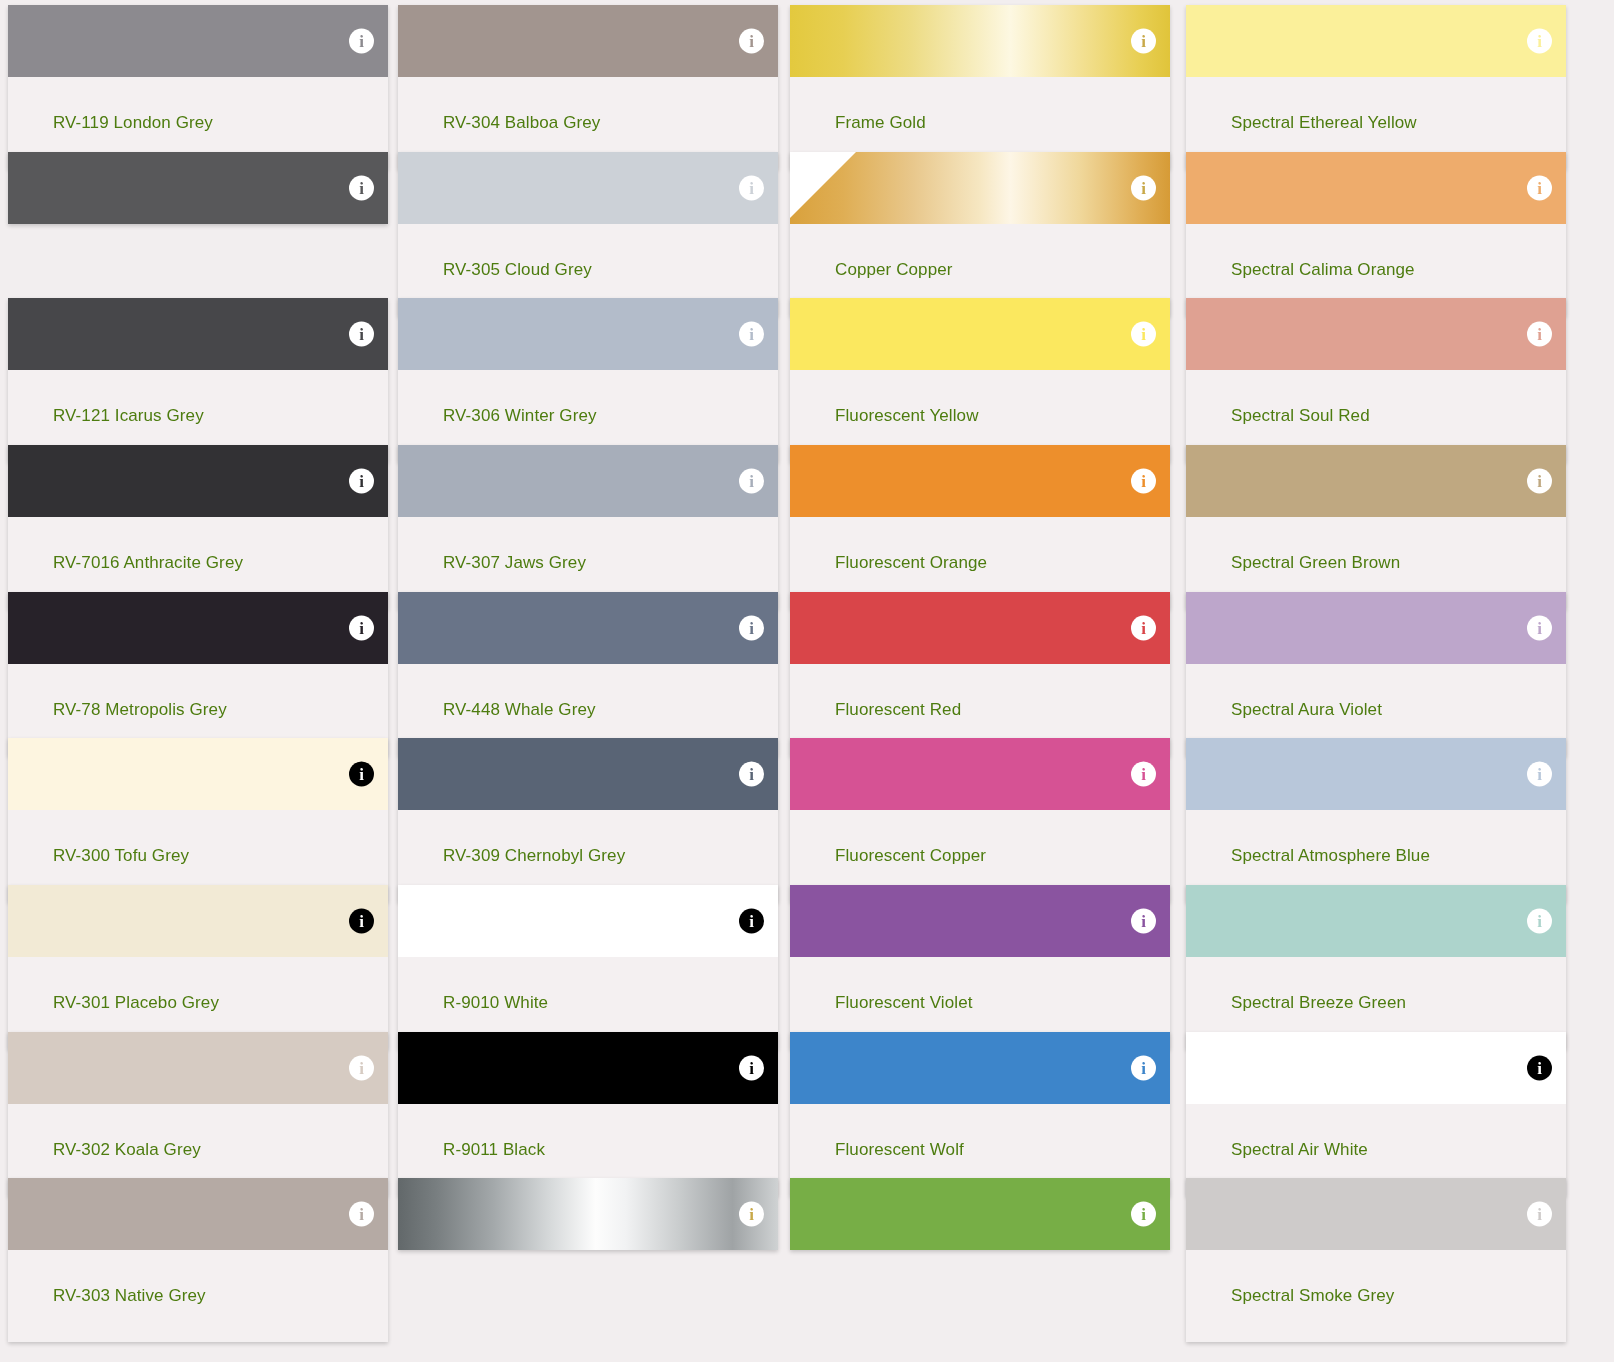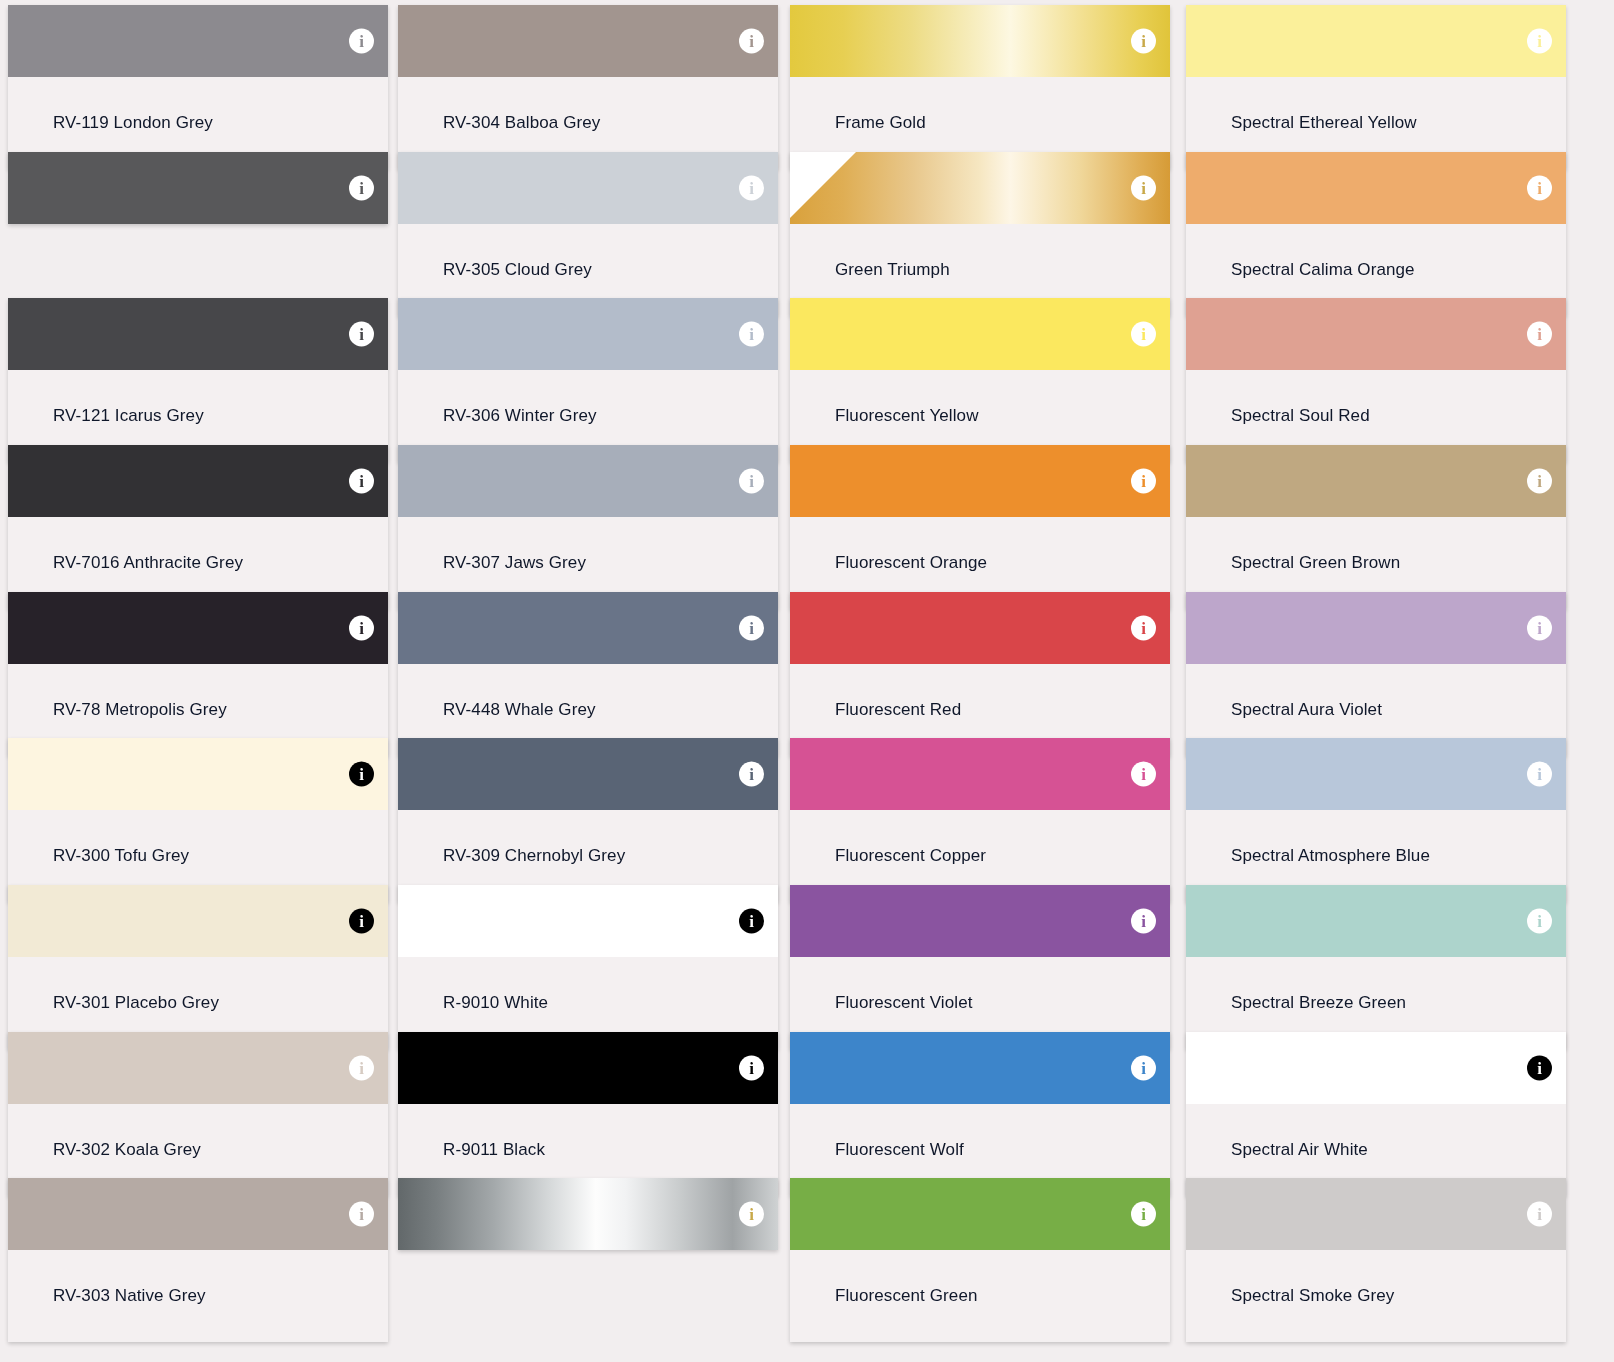--- a/index.html
+++ b/index.html
@@ -69,21 +69,21 @@
     border-right: 66px solid transparent;
     pointer-events: none;
   }
 
   .swatch-label {
     height: 92px;
     display: flex;
     align-items: center;
     padding-left: 45px;
     font-size: 17px;
-    color: #0f172a;
+    color: #4d7c0f;
     letter-spacing: 0.1px;
   }
 </style>
 </head>
 <body>
 
 <div id="grid">
     <div class="swatch-card" style="left: 8px; top: 5px; width: 380px;">
       <div class="swatch-color" style="background: rgb(140, 138, 143);">
         <div class="info-icon light" style="color: rgb(140, 138, 143);">i</div>
@@ -194,21 +194,21 @@
       <div class="swatch-color" style="background: linear-gradient(90deg, rgb(227, 201, 62) 0%, rgb(231, 207, 82) 14%, rgb(237, 220, 133) 32%, rgb(248, 239, 196) 50%, rgb(253, 248, 226) 58%, rgb(243, 225, 149) 76%, rgb(232, 207, 83) 92%, rgb(224, 196, 58) 100%);">
         <div class="info-icon light" style="color: rgb(200, 169, 74);">i</div>
       </div>
       <div class="swatch-label">Frame Gold</div>
     </div>
     <div class="swatch-card" style="left: 790px; top: 152px; width: 380px;">
       <div class="swatch-color" style="background: linear-gradient(90deg, rgb(217, 161, 60) 0%, rgb(223, 174, 84) 14%, rgb(232, 199, 139) 32%, rgb(246, 231, 194) 50%, rgb(253, 246, 230) 58%, rgb(240, 216, 156) 76%, rgb(224, 174, 85) 92%, rgb(214, 155, 54) 100%);">
         <div class="new-badge"></div>
         <div class="info-icon light" style="color: rgb(200, 169, 74);">i</div>
       </div>
-      <div class="swatch-label">Green Triumph</div>
+      <div class="swatch-label">Copper Copper</div>
     </div>
     <div class="swatch-card" style="left: 790px; top: 298px; width: 380px;">
       <div class="swatch-color" style="background: rgb(251, 232, 95);">
         <div class="info-icon light" style="color: rgb(251, 232, 95);">i</div>
       </div>
       <div class="swatch-label">Fluorescent Yellow</div>
     </div>
     <div class="swatch-card" style="left: 790px; top: 445px; width: 380px;">
       <div class="swatch-color" style="background: rgb(237, 143, 44);">
         <div class="info-icon light" style="color: rgb(237, 143, 44);">i</div>
@@ -236,21 +236,20 @@
     <div class="swatch-card" style="left: 790px; top: 1032px; width: 380px;">
       <div class="swatch-color" style="background: rgb(61, 133, 202);">
         <div class="info-icon light" style="color: rgb(61, 133, 202);">i</div>
       </div>
       <div class="swatch-label">Fluorescent Wolf</div>
     </div>
     <div class="swatch-card" style="left: 790px; top: 1178px; width: 380px;">
       <div class="swatch-color" style="background: rgb(119, 174, 70);">
         <div class="info-icon light" style="color: rgb(119, 174, 70);">i</div>
       </div>
-      <div class="swatch-label">Fluorescent Green</div>
     </div>
     <div class="swatch-card" style="left: 1186px; top: 5px; width: 380px;">
       <div class="swatch-color" style="background: rgb(251, 240, 154);">
         <div class="info-icon light" style="color: rgb(251, 240, 154);">i</div>
       </div>
       <div class="swatch-label">Spectral Ethereal Yellow</div>
     </div>
     <div class="swatch-card" style="left: 1186px; top: 152px; width: 380px;">
       <div class="swatch-color" style="background: rgb(238, 172, 108);">
         <div class="info-icon light" style="color: rgb(238, 172, 108);">i</div>

